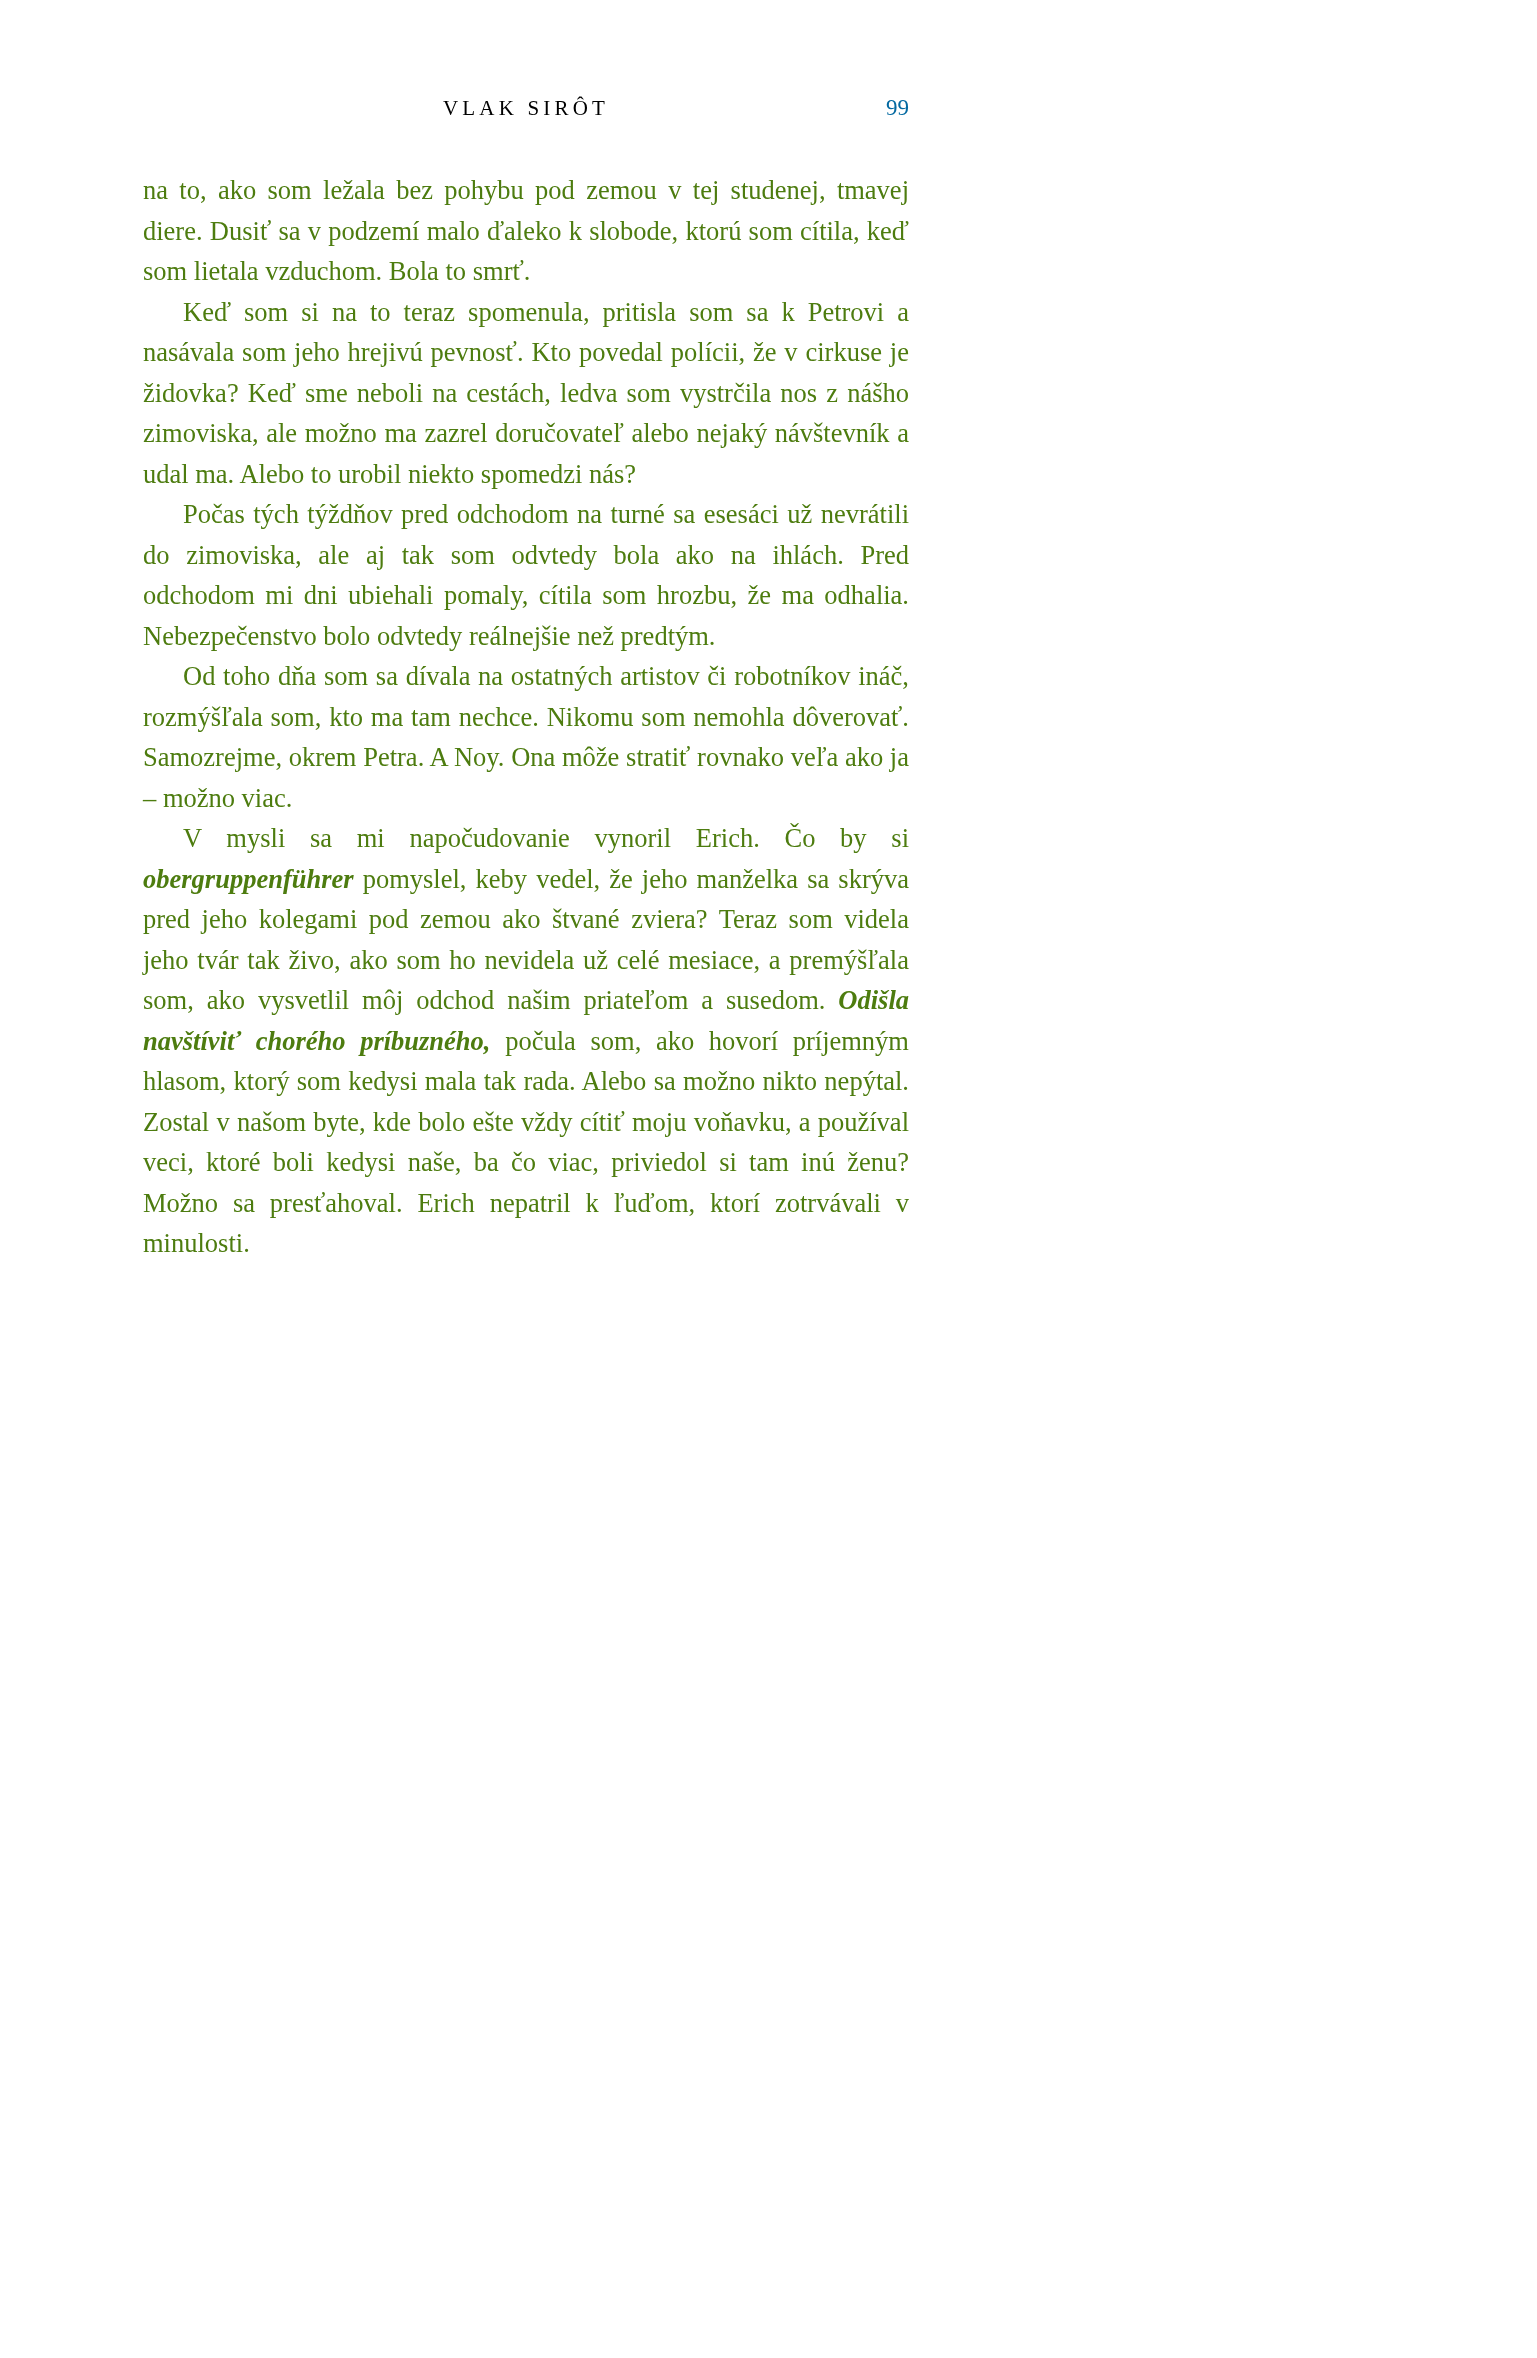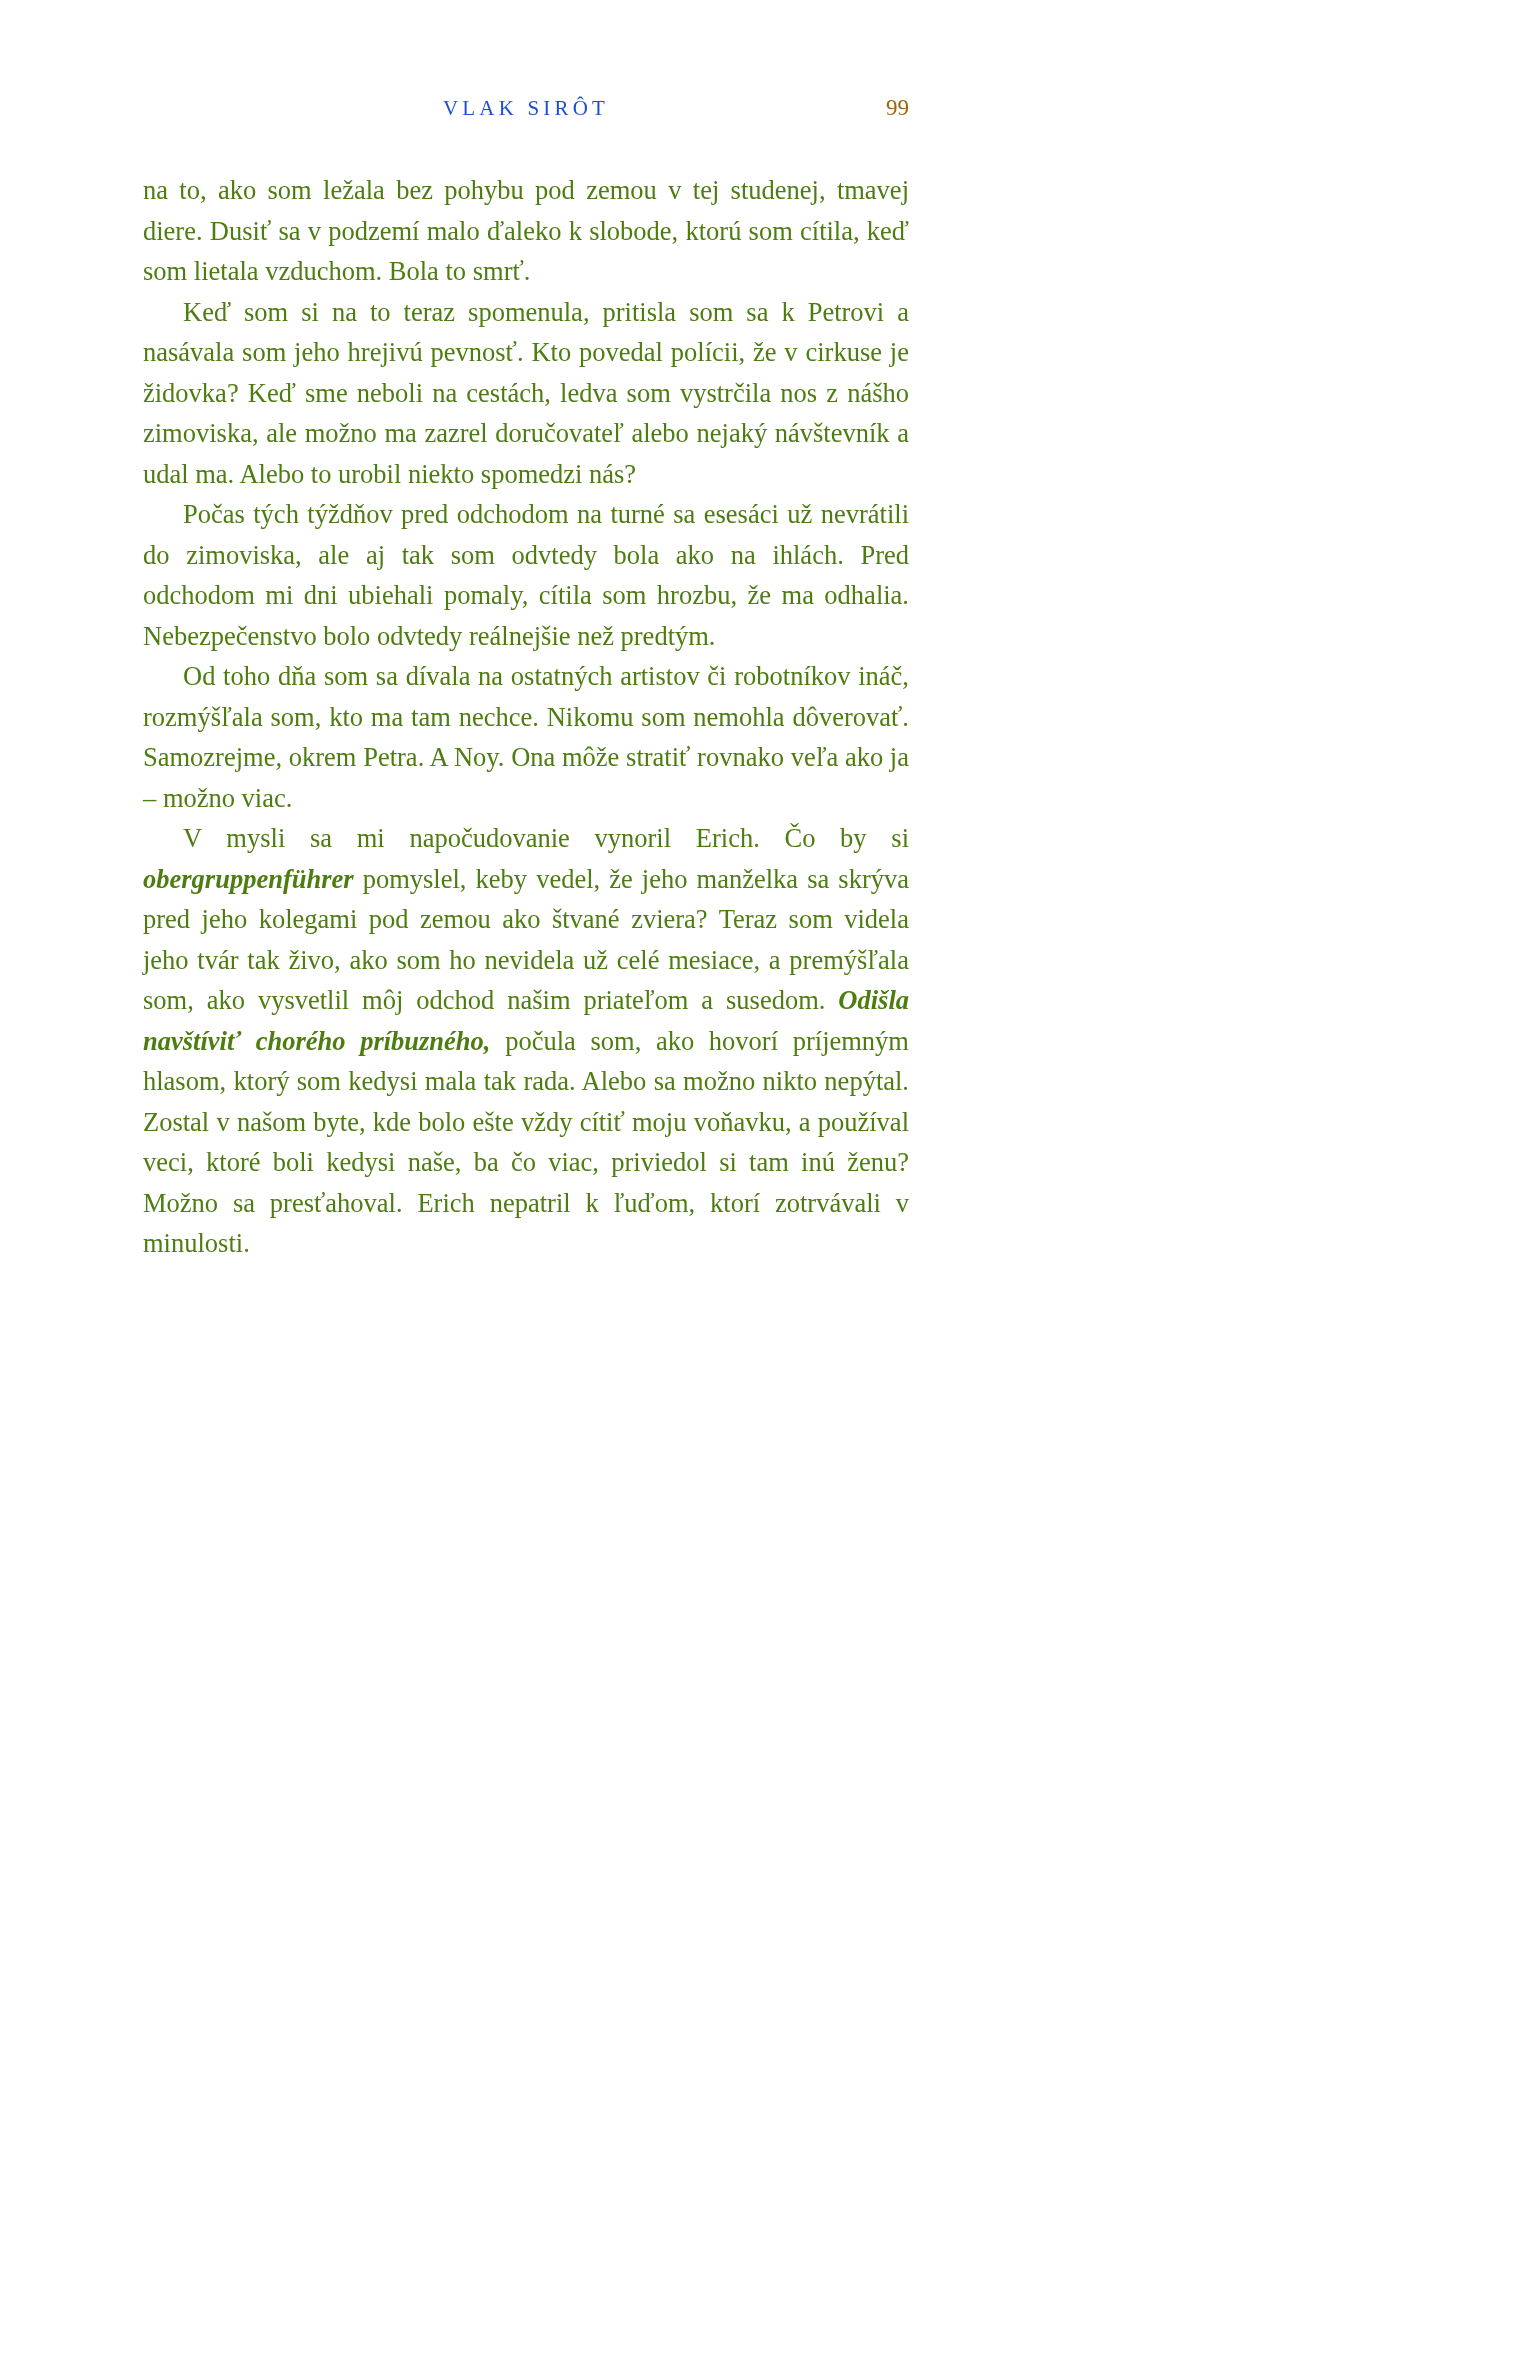--- a/index.html
+++ b/index.html
@@ -23,29 +23,29 @@
   }
   .running-head {
     position: relative;
     height: 32px;
   }
   .running-title {
     display: block;
     text-align: center;
     font-size: 21px;
     letter-spacing: 0.20em;
-    color: #1d4ed8;
+    color: #000000;
     font-variant: normal;
   }
   .page-number {
     position: absolute;
     right: 0;
     top: -1px;
     font-size: 23px;
-    color: #a16207;
+    color: #0369a1;
   }
   .page-body {
     margin-top: 42px;
   }
   .para {
     margin: 0;
     padding: 0;
     font-size: 26.5px;
     line-height: 40.5px;
     text-align: justify;

